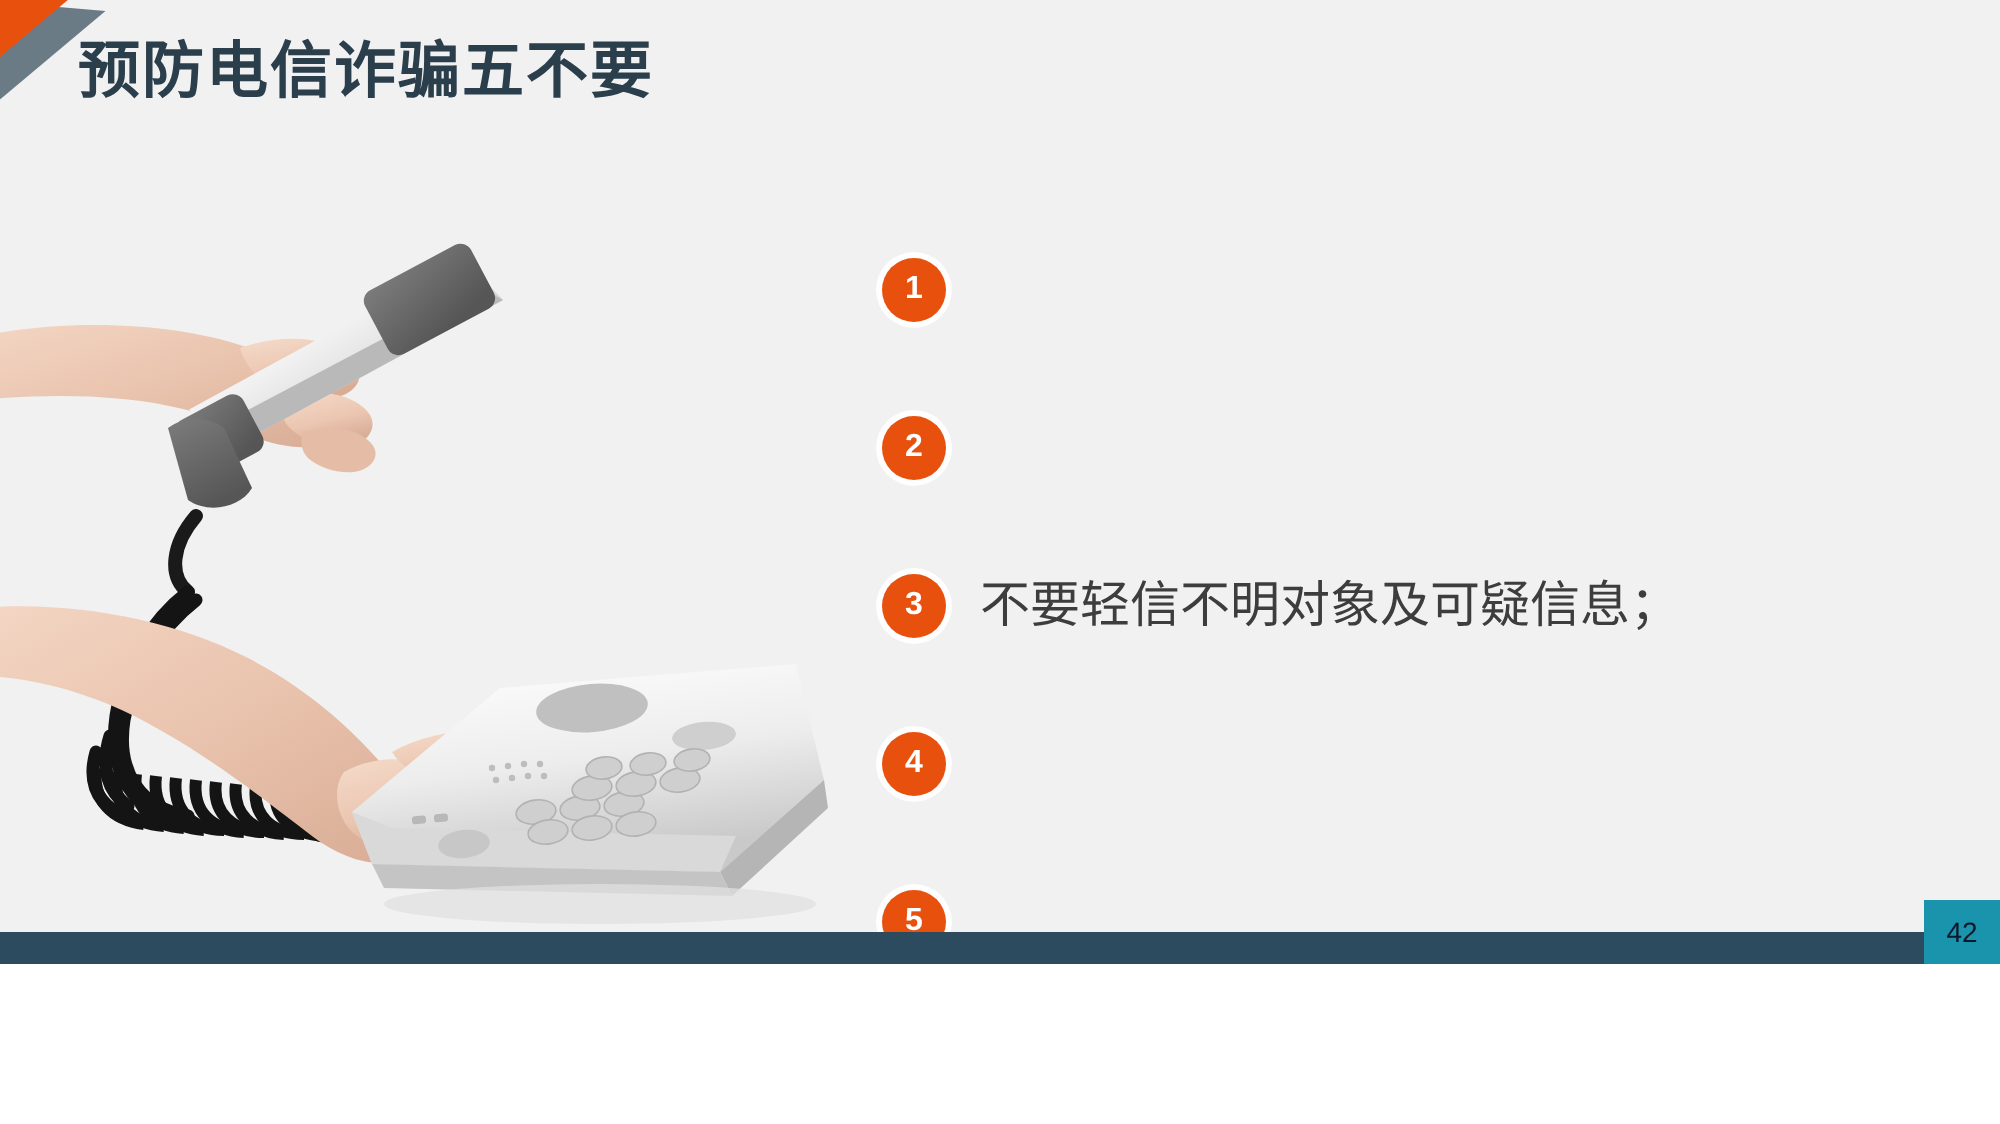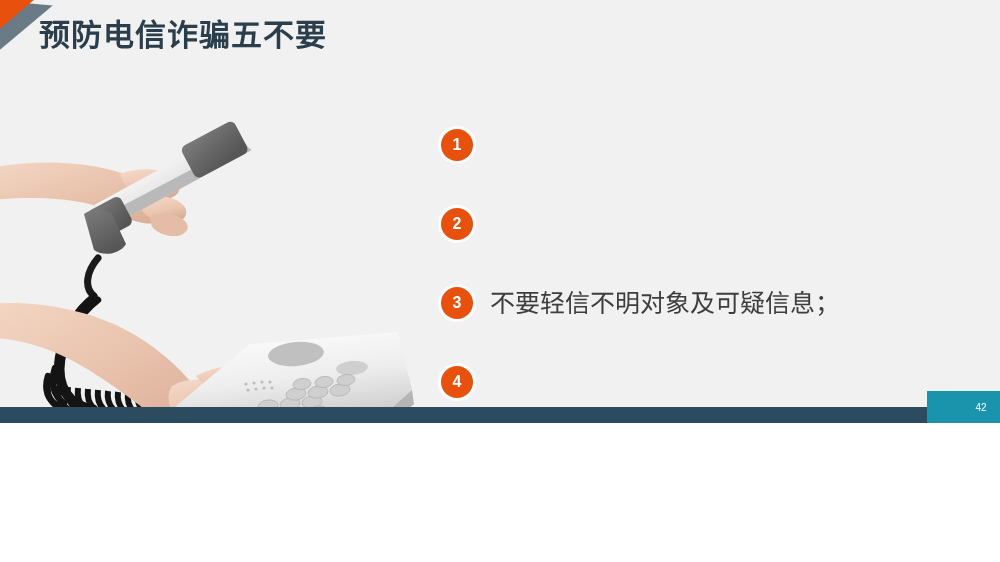--- a/index.html
+++ b/index.html
@@ -8,21 +8,21 @@
     padding: 0;
     background: #ffffff;
   }
   body {
     font-family: "Liberation Sans", "DejaVu Sans", sans-serif;
   }
 
   .slide {
     position: relative;
     width: 1000px;
-    height: 423px;
+    height: 482px;
     background: #f1f1f1;
     overflow: hidden;
   }
 
   
   .corner-deco {
     position: absolute;
     left: 0;
     top: 0;
     width: 66px;
@@ -100,26 +100,25 @@
     height: 16px;
     background: #2c4b5e;
   }
   .page-badge {
     position: absolute;
     right: 0;
     bottom: 0;
     width: 38px;
     height: 32px;
     background: #1a93ac;
-    color: #ffffff;
-    font-size: 10px;
+    color: #0f172a;
+    font-size: 14px;
     display: flex;
     align-items: center;
     justify-content: center;
-    padding-left: 35px;
   }
 </style>
 </head>
 <body>
 
 <div class="slide">
 
   <div class="corner-deco">
     <svg width="66" height="76" viewBox="0 0 66 76" xmlns="http://www.w3.org/2000/svg">
       <polygon points="-30,14 32,14 58,40 -30,40" fill="#6b7b85" transform="rotate(-40 8 30)"></polygon>

